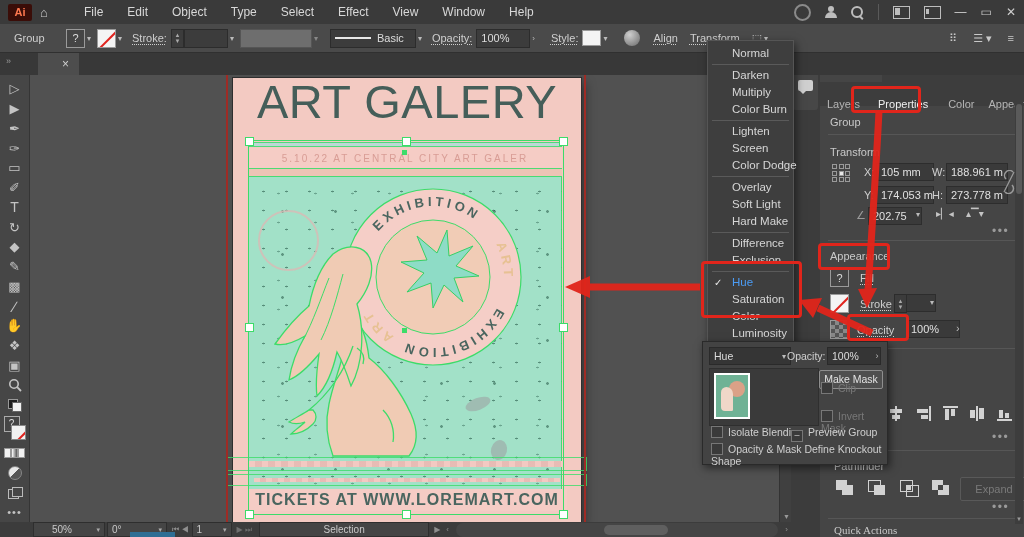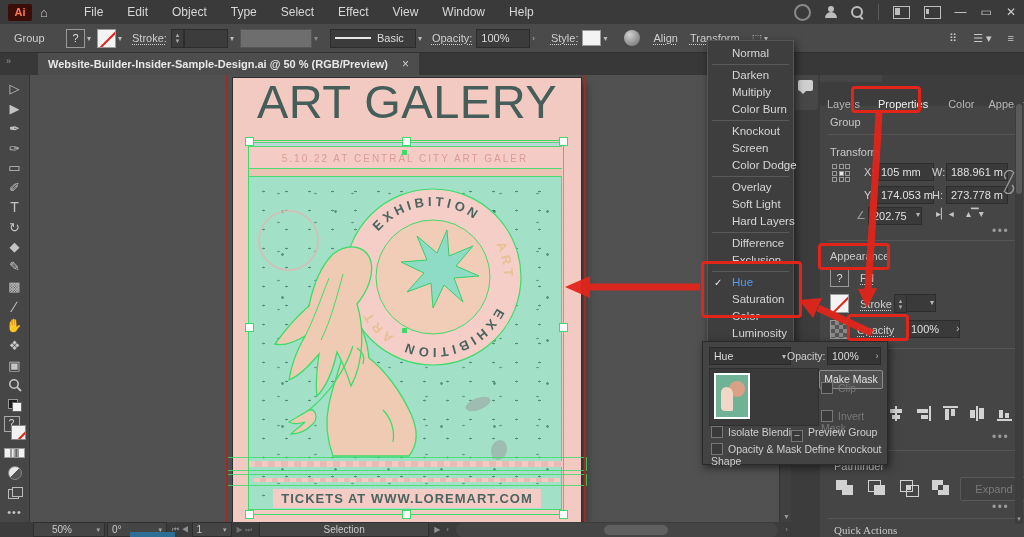--- a/index.html
+++ b/index.html
@@ -79,21 +79,21 @@
              background-size:23px 19px,37px 29px,53px 43px;background-position:3px 5px,11px 2px,7px 13px;}
   .bandA{position:absolute;left:-6px;top:379px;width:360px;height:14px;background:#f3c9c2;
          border:1px solid rgba(60,220,105,.8);box-sizing:border-box;
          background-image:repeating-linear-gradient(90deg,rgba(150,90,85,.12) 0 7px,transparent 7px 13px);
          background-position:14px 0;background-clip:content-box;padding:3px 20px;}
   .bandB{position:absolute;left:-6px;top:396px;width:360px;height:12px;background:#f3c9c2;
          border:1px solid rgba(60,220,105,.8);box-sizing:border-box;
          background-image:repeating-linear-gradient(90deg,rgba(150,90,85,.12) 0 6px,transparent 6px 12px);
          background-position:20px 0;background-clip:content-box;padding:3px 26px;}
   .tickets{position:absolute;left:0;top:411px;width:100%;text-align:center;}
-  .tickets span{display:inline-block;background:#f5ccc5;color:#4a655f;font-size:13px;font-weight:bold;
+  .tickets span{display:inline-block;background:#f5ccc5;color:#4a655f;font-size:16px;font-weight:bold;
                 letter-spacing:1px;padding:2px 8px;}
   .faint-circle{position:absolute;left:25px;top:132px;width:57px;height:57px;border-radius:50%;
                 border:2.5px solid rgba(214,188,182,.85);}
   .blob{position:absolute;background:#9fbcb2;border-radius:50%;}
   
   .selbox{left:248px;top:140px;width:314px;height:373px;border:1px solid #3cdc69;z-index:4;}
   .handle{position:absolute;width:7px;height:7px;background:#fff;border:1px solid #3cdc69;z-index:5;}
   .anchor{position:absolute;width:5px;height:5px;background:#3cdc69;z-index:5;}
   .guide{width:2px;background:#9e2b25;z-index:3;}
   
@@ -224,21 +224,20 @@
     <div class="cb-right">
       <span>⠿</span>
       <span>☰ ▾</span>
       <span>≡</span>
     </div>
   </div>
 
   <div class="a tabbar">
     <div style="position:absolute;left:6px;top:4px;color:#9a9a9a;font-size:9px;">»</div>
     <div class="doctab">
-      <span>Website-Builder-Insider-Sample-Design.ai @ 50 % (RGB/Preview)</span>
       <span class="tabclose">×</span>
     </div>
   </div>
 
   <div class="a toolbar">
     <div class="tool">▷</div>
     <div class="tool">▶</div>
     <div class="tool">✒</div>
     <div class="tool">✑</div>
     <div class="tool">▭</div>
@@ -471,27 +470,27 @@
     </div>
   </div>
 
   <div class="a blendmenu">
     <div class="bm-item">Normal</div>
     <div class="bm-sep"></div>
     <div class="bm-item">Darken</div>
     <div class="bm-item">Multiply</div>
     <div class="bm-item">Color Burn</div>
     <div class="bm-sep"></div>
-    <div class="bm-item">Knockout</div>
+    <div class="bm-item">Lighten</div>
     <div class="bm-item">Screen</div>
     <div class="bm-item">Color Dodge</div>
     <div class="bm-sep"></div>
     <div class="bm-item">Overlay</div>
     <div class="bm-item">Soft Light</div>
-    <div class="bm-item">Hard Layers</div>
+    <div class="bm-item">Hard Make</div>
     <div class="bm-sep"></div>
     <div class="bm-item">Difference</div>
     <div class="bm-item">Exclusion</div>
     <div class="bm-sep"></div>
     <div class="bm-item checked">
       <span class="bm-check">✓</span>
       <span>Hue</span>
     </div>
     <div class="bm-item">Saturation</div>
     <div class="bm-item">Color</div>

